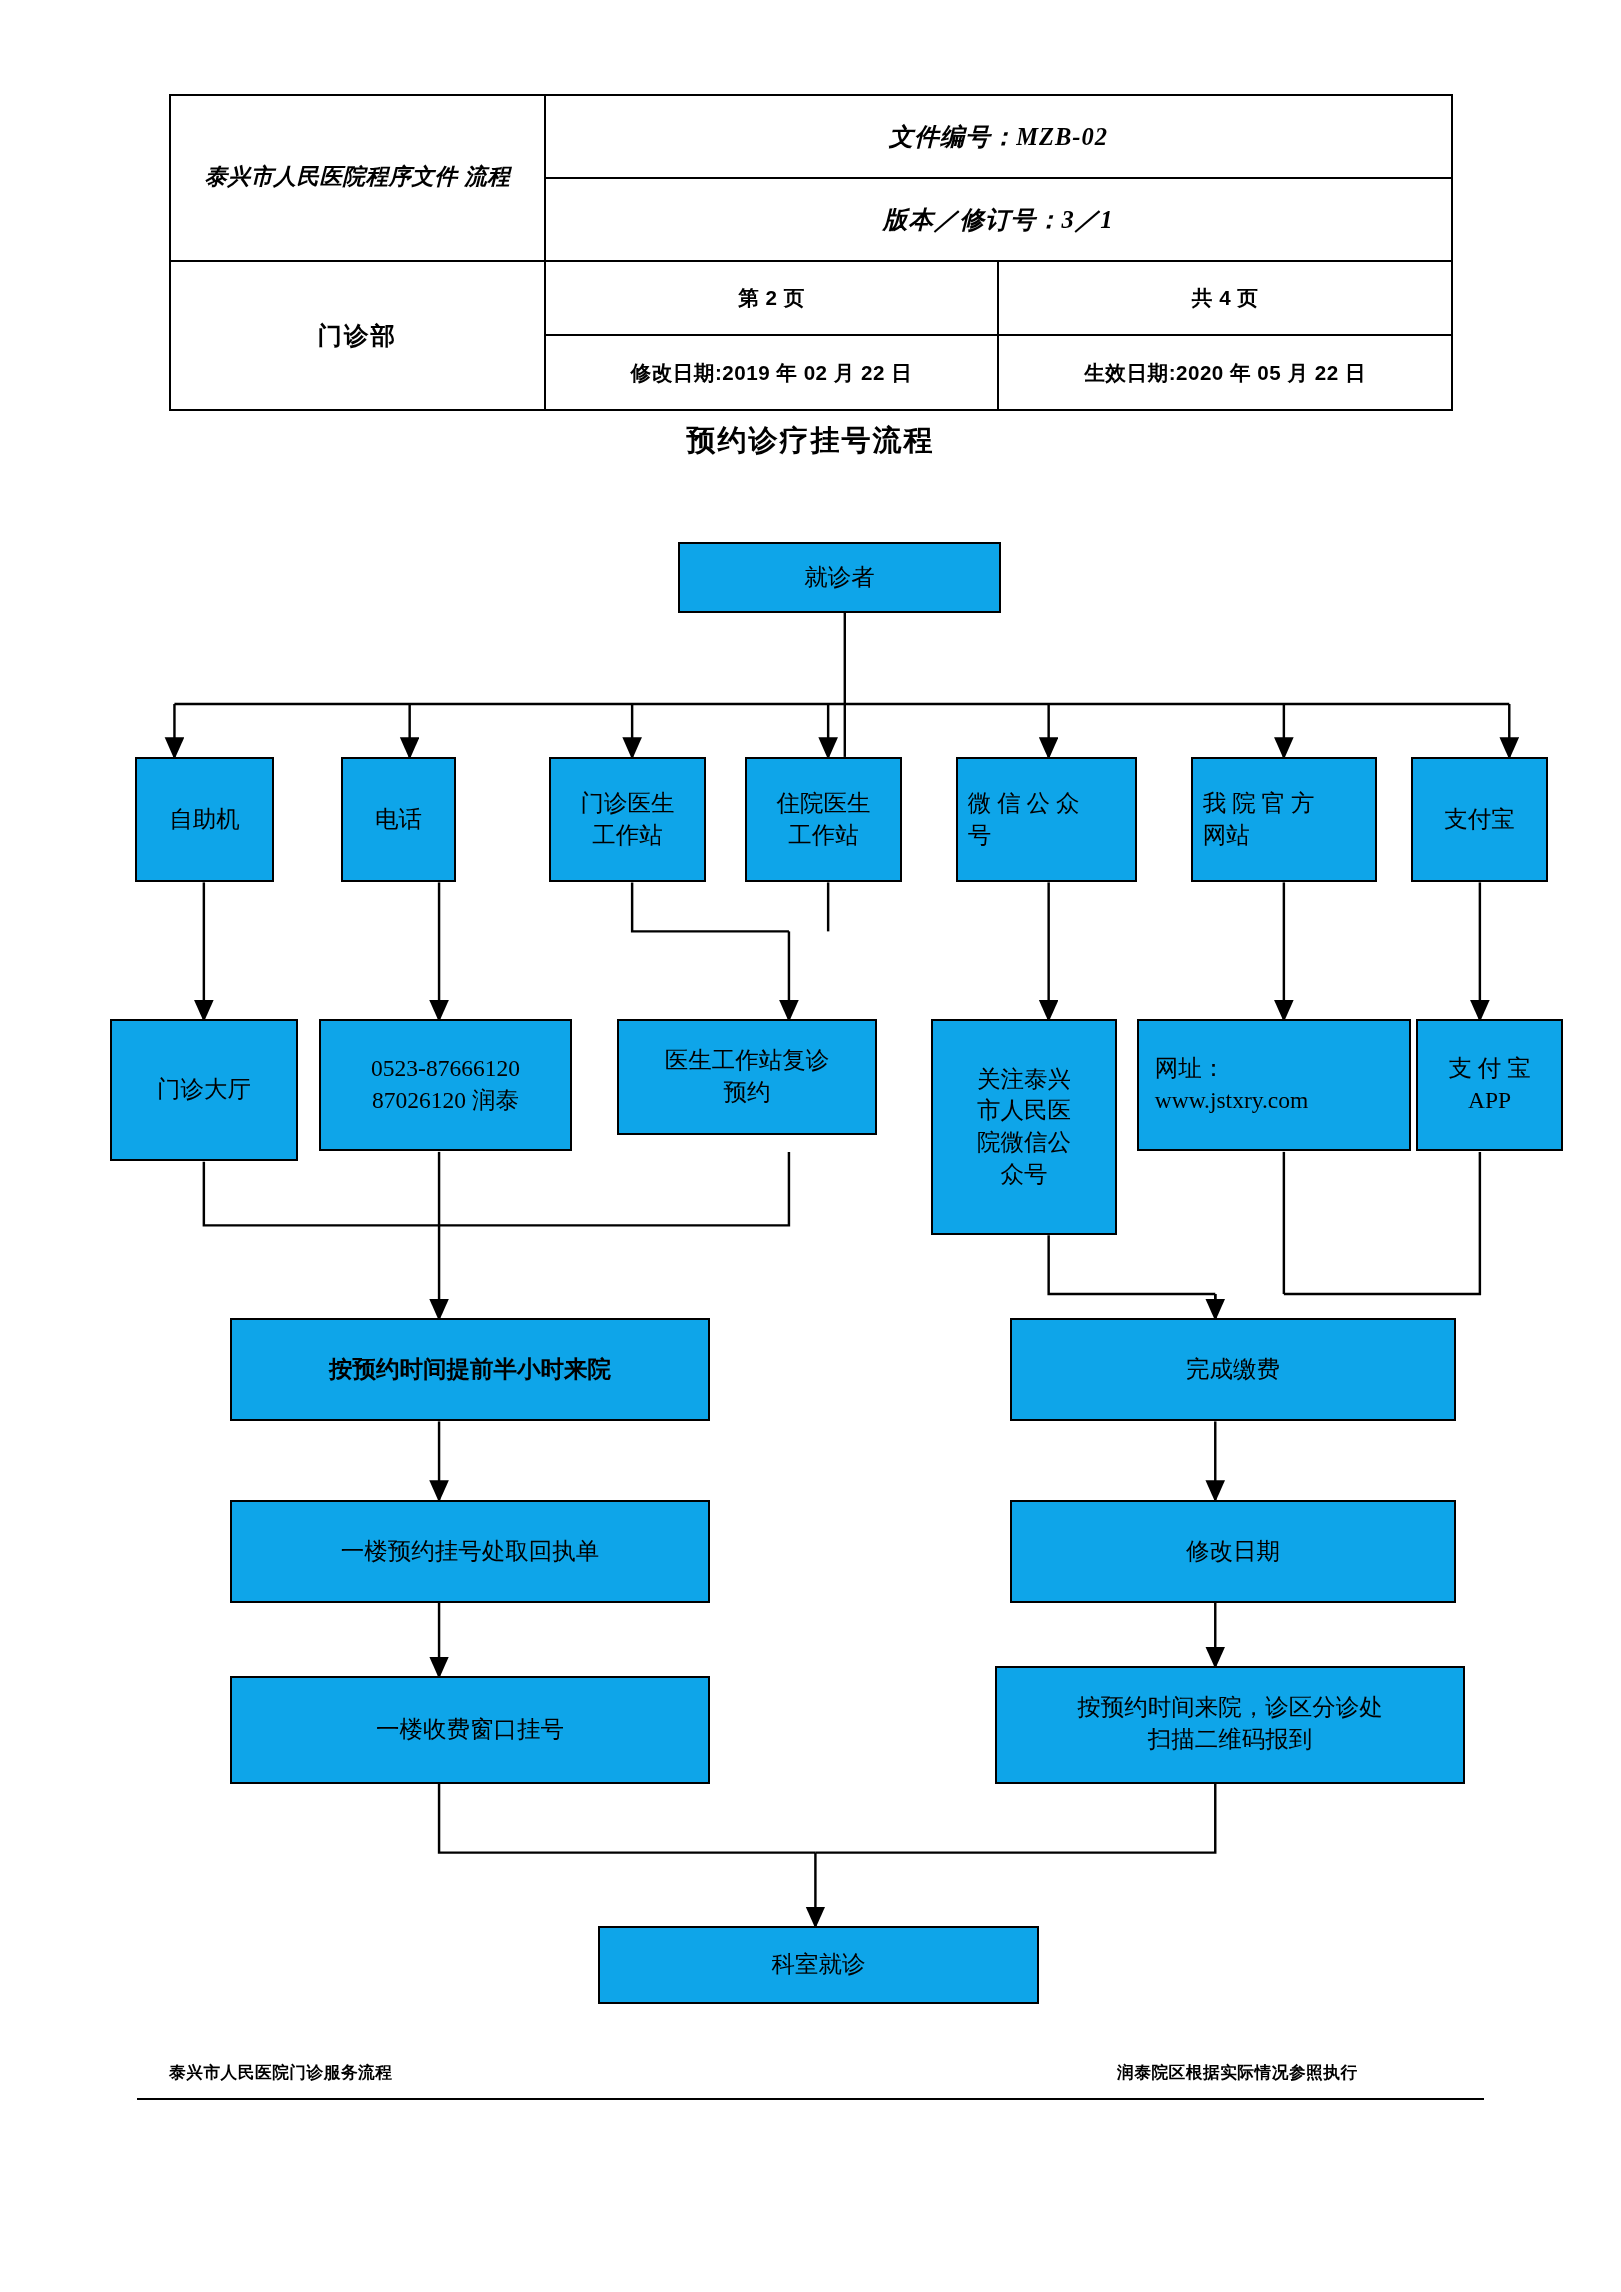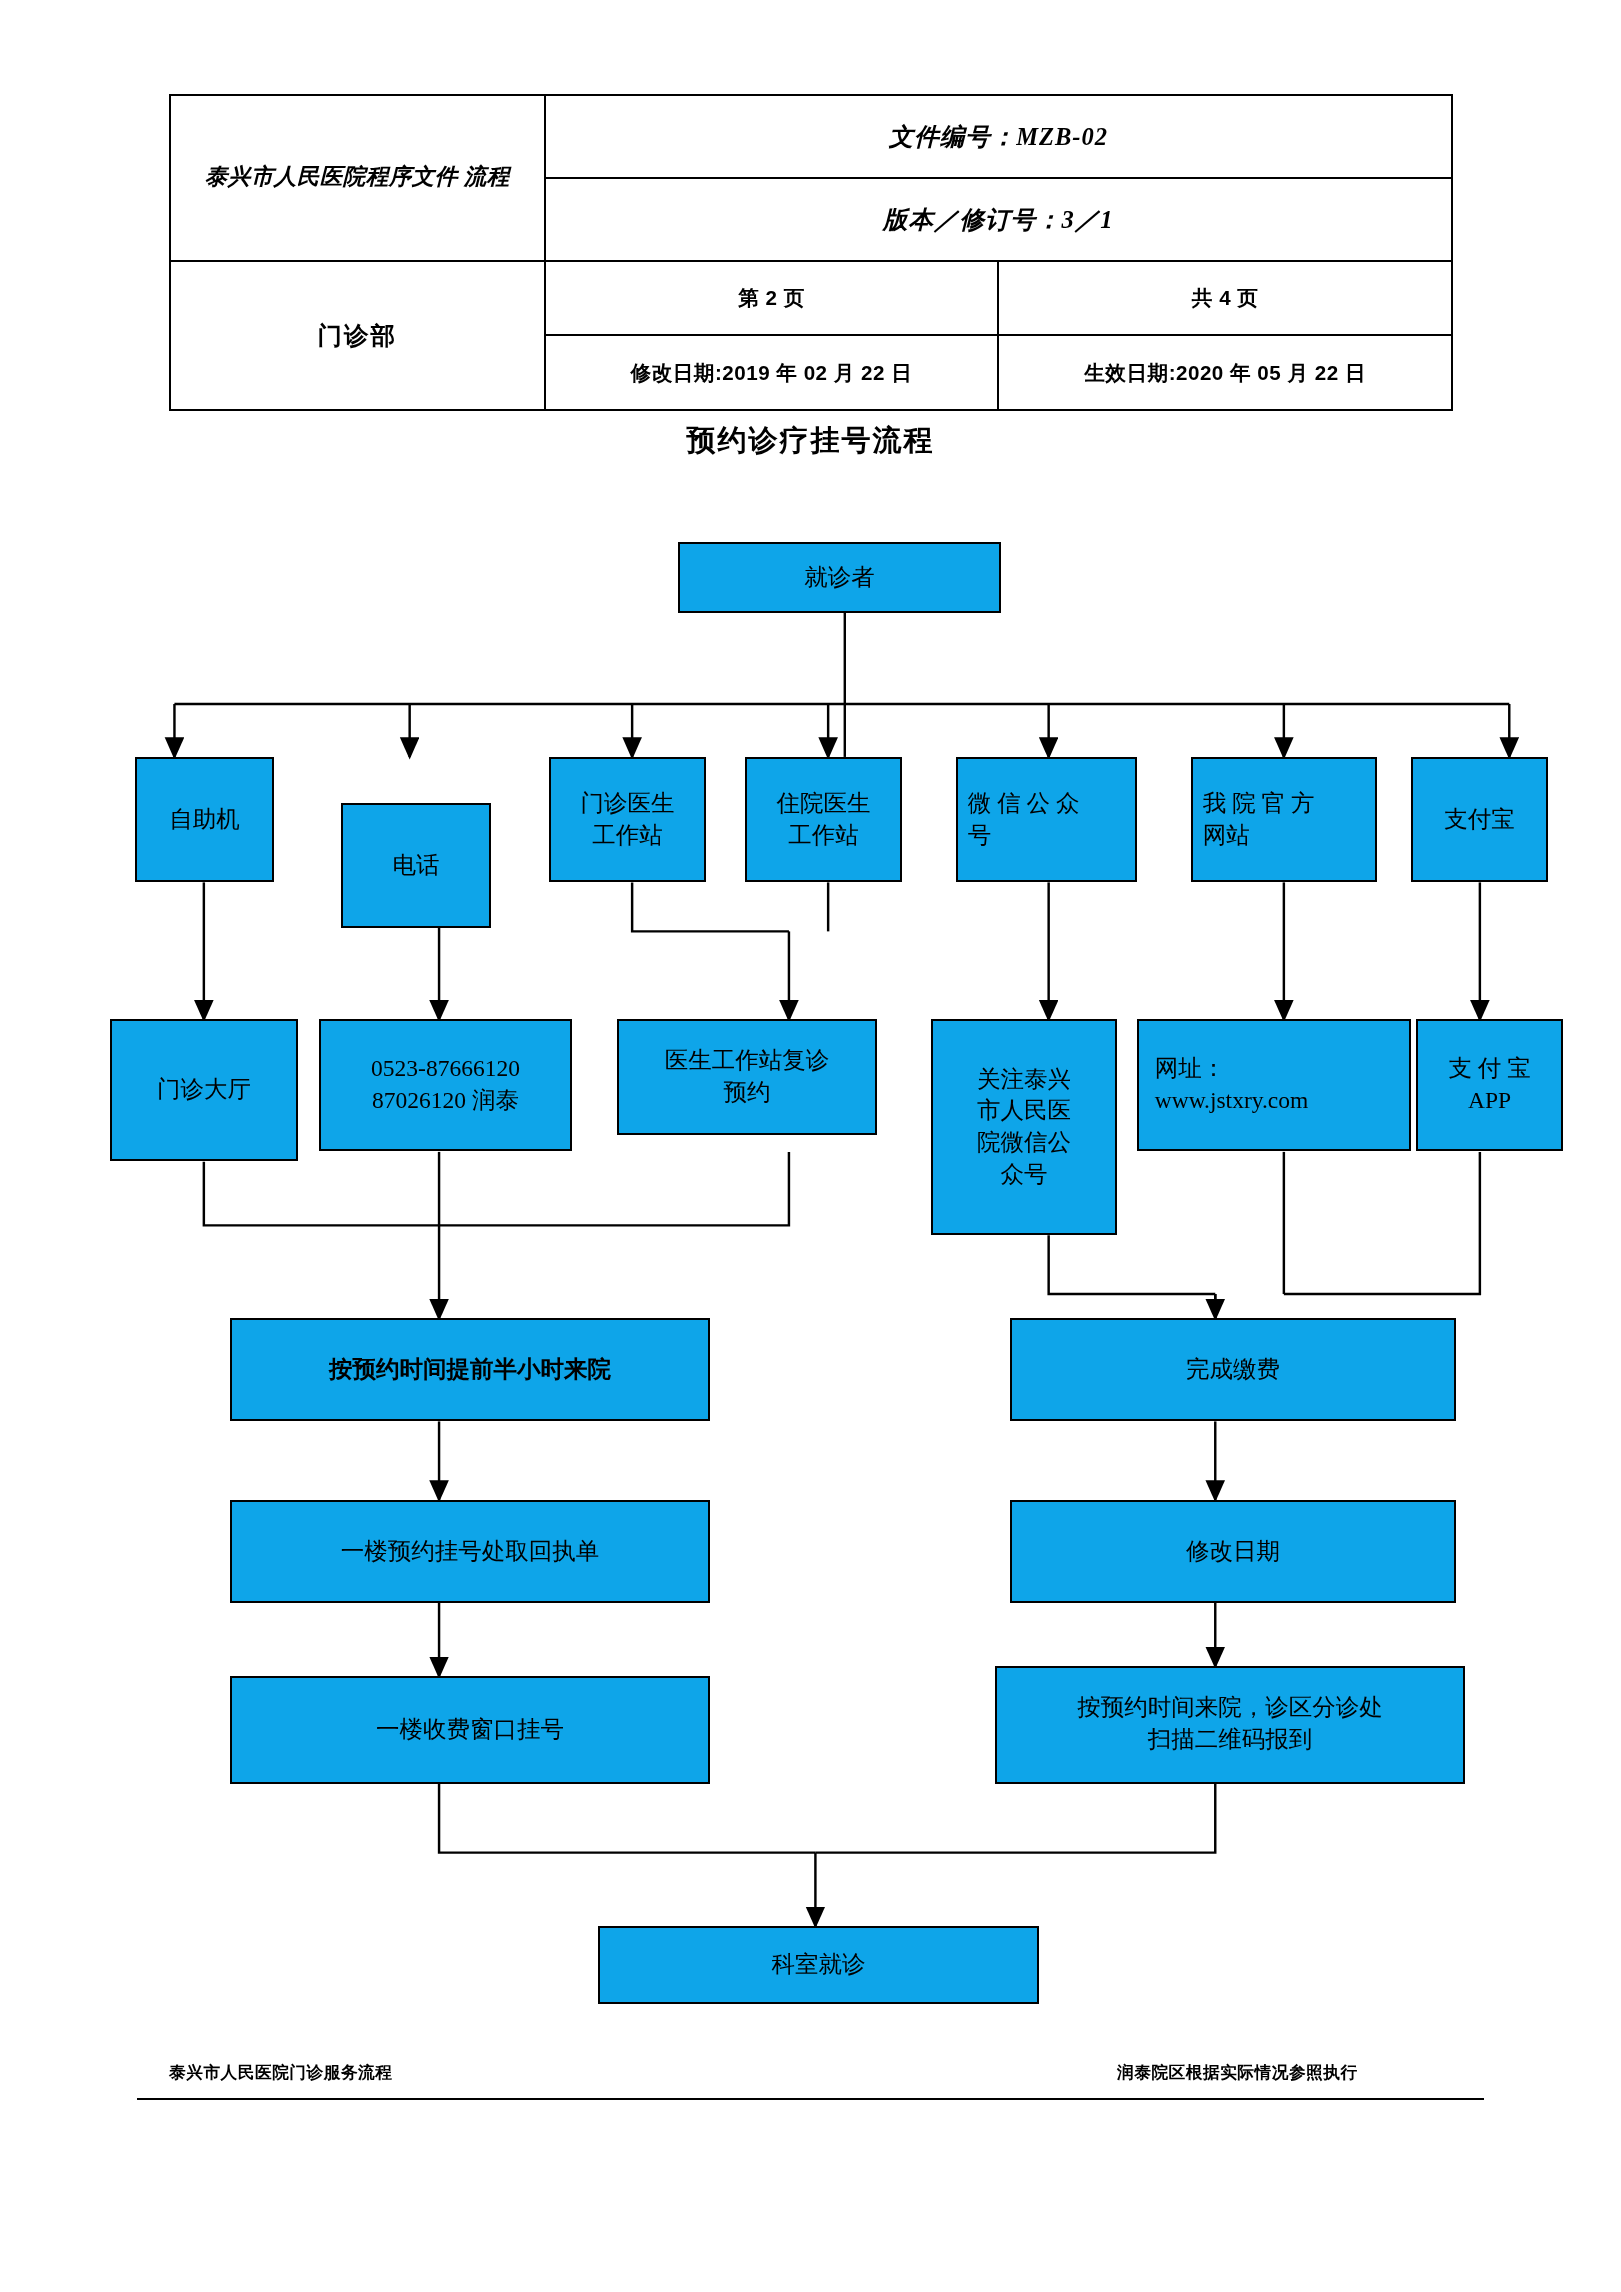--- a/index.html
+++ b/index.html
@@ -30,21 +30,21 @@
     border-collapse: collapse;
     table-layout: fixed;
   }
   .header-table td {
     border: 2px solid #000;
     padding: 5.9px 9.8px;
     vertical-align: middle;
     text-align: center;
   }
   .ht-title {
-    font-family: Liberation Serif, serif;
+    font-family: Liberation Sans, sans-serif;
     font-weight: bold;
     font-style: italic;
     font-size: 22.5px;
     line-height: 1.45;
     letter-spacing: 0.5px;
   }
   .ht-dept {
     font-family: "Liberation Sans", sans-serif;
     font-weight: bold;
     font-size: 24.5px;
@@ -222,21 +222,21 @@
   </svg>
 
   <div class="node" style="left:678px;top:542px;width:323px;height:71px;">
     <span class="inner">就诊者</span>
   </div>
 
   <div class="node" style="left:135px;top:757px;width:139px;height:125px;">
     <span class="inner">自助机</span>
   </div>
 
-  <div class="node" style="left:341px;top:757px;width:150px;height:125px;margin-top:46px;">
+  <div class="node" style="left:341px;top:757px;width:115px;height:125px;">
     <span class="inner">电话</span>
   </div>
 
   <div class="node" style="left:549px;top:757px;width:157px;height:125px;justify-content:center;">
     <span class="inner">门诊医生
 工作站</span>
   </div>
 
   <div class="node" style="left:745px;top:757px;width:157px;height:125px;">
     <span class="inner">住院医生

